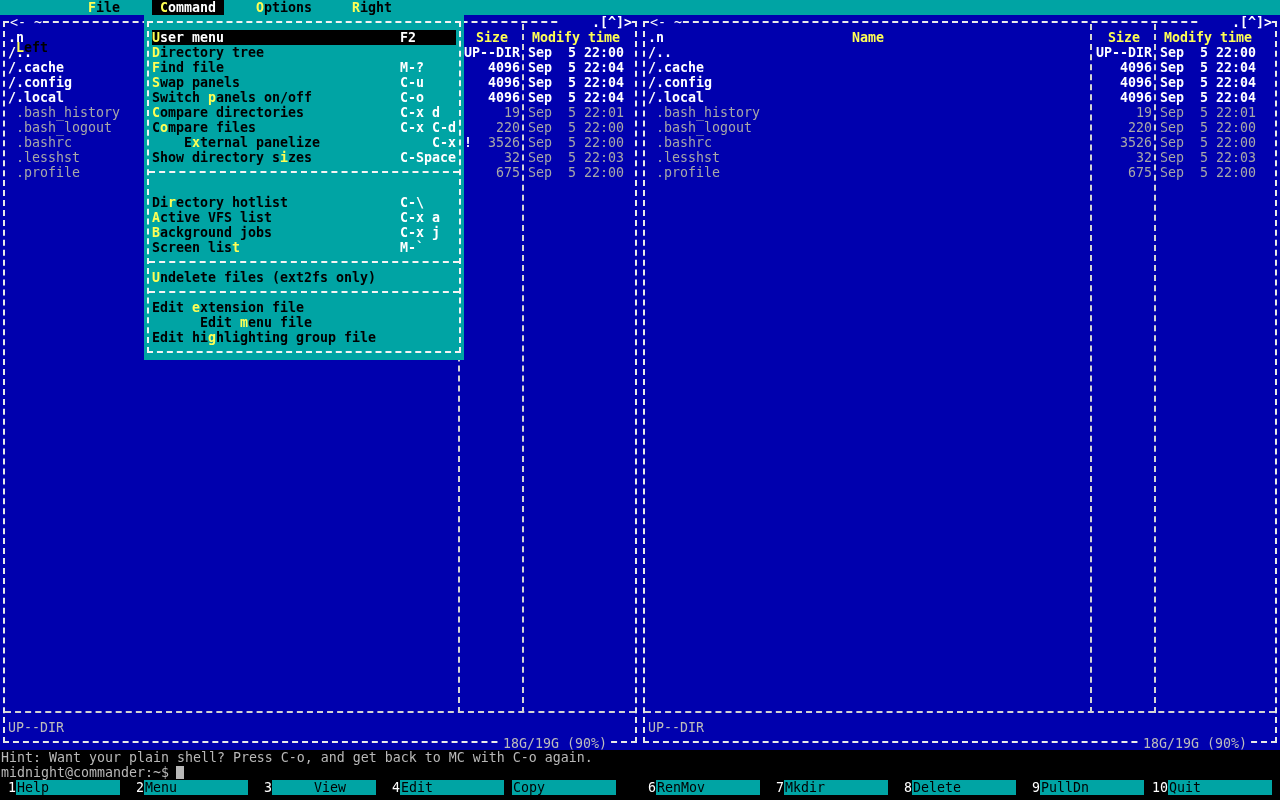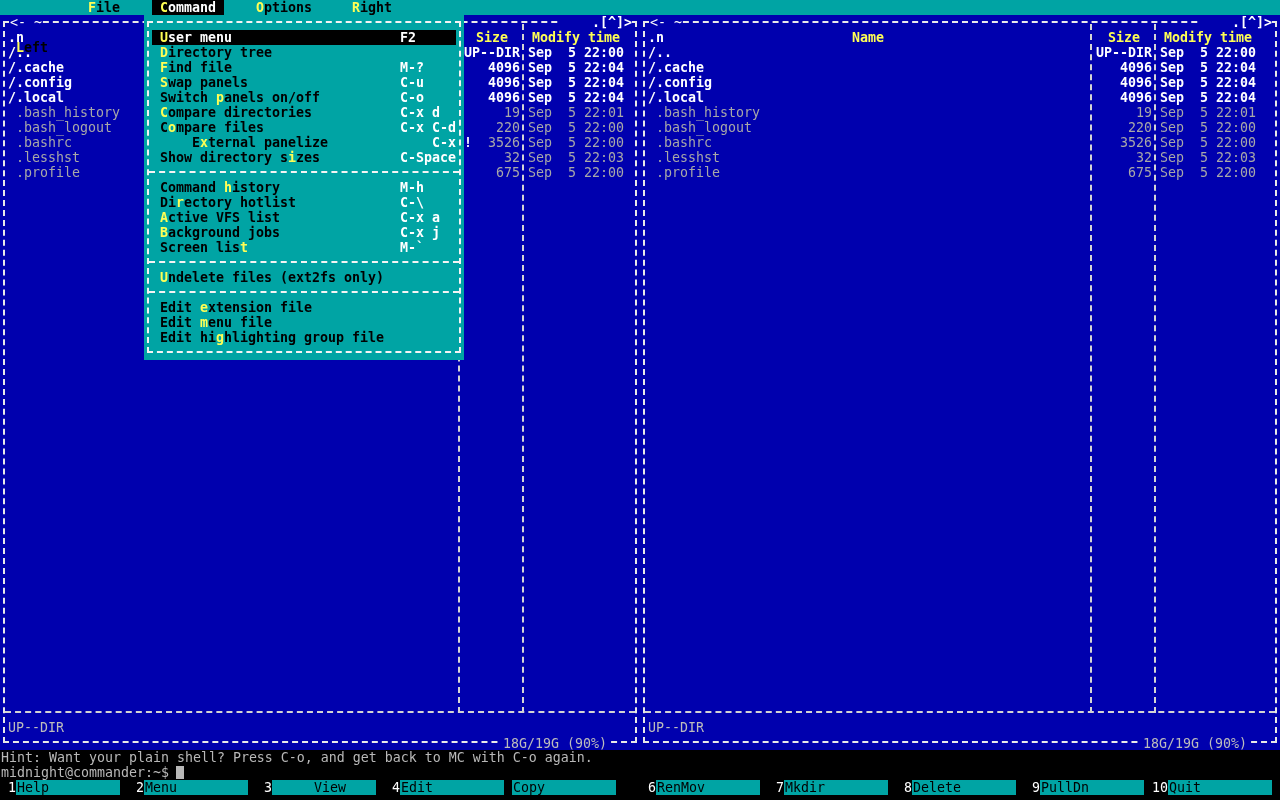--- a/index.html
+++ b/index.html
@@ -27,21 +27,21 @@
   .panel { position:absolute; top:0; width:640px; height:750px; }
   .pborder  { position:absolute; border:2px dashed #E8E8E8; }
   .vline    { position:absolute; width:2px; border-left:2px dashed #D4D4D4; }
   .hline    { position:absolute; height:2px; border-top:2px dashed #D4D4D4; }
   .onborder { background:#0000AE; }  
 
   
   #cmdmenu { position:absolute; left:144px; top:15px; width:320px; height:345px; background:#00A4A4; }
   #cmdmenu .mborder { position:absolute; left:3px; top:6px; width:314px; height:332px; border:2px dashed #F4F4F4; }
   .mi { position:absolute; left:8px; width:304px; height:15px; line-height:15px; white-space:pre;
-        color:#000000; font-weight:bold; padding-left:8px; }
+        color:#000000; font-weight:bold; }
   .mi .sc { position:absolute; left:248px; color:#FFFFFF; }
   .mi .hot { color:#FFFF54; }
   .mi-sel { background:#000000; color:#FFFFFF; }
   .msep { position:absolute; left:5px; width:310px; border-top:2px dashed #F4F4F4; }
 
   
   #hintrow   { position:absolute; left:0; top:750px; width:1280px; height:15px; background:#000; color:#B8B8B8; }
   #promptrow { position:absolute; left:0; top:765px; width:1280px; height:15px; background:#000; color:#B8B8B8; }
   #cursor    { position:absolute; left:176px; top:766px; width:8px; height:13px; background:#B8B8B8; }
   #fkeys { position:absolute; left:0; top:780px; width:1280px; height:15px; background:#000; }
@@ -167,34 +167,33 @@
     <div class="mi" style="top:45px;"><span></span><span class="hot">F</span><span>ind file</span><span class="sc">M-?</span></div>
     <div class="mi" style="top:60px;"><span></span><span class="hot">S</span><span>wap panels</span><span class="sc">C-u</span></div>
     <div class="mi" style="top:75px;"><span>Switch </span><span class="hot">p</span><span>anels on/off</span><span class="sc">C-o</span></div>
     <div class="mi" style="top:90px;"><span></span><span class="hot">C</span><span>ompare directories</span><span class="sc">C-x d</span></div>
     <div class="mi" style="top:105px;"><span>C</span><span class="hot">o</span><span>mpare files</span><span class="sc">C-x C-d</span></div>
     <div class="mi" style="top:120px;margin-left:32px;"><span>E</span><span class="hot">x</span><span>ternal panelize</span><span class="sc">C-x !</span></div>
     <div class="mi" style="top:135px;"><span>Show directory s</span><span class="hot">i</span><span>zes</span><span class="sc">C-Space</span></div>
 
     <div class="msep" style="top:156px;"></div>
 
-    <div class="mi" style="top:165px;"><span>Command </span><span class="hot">h</span><span>istory</span><span class="sc">M-h</span></div>
     <div class="mi" style="top:195px;"><span></span><span class="hot">A</span><span>ctive VFS list</span><span class="sc">C-x a</span></div>
     <div class="mi" style="top:180px;"><span>Di</span><span class="hot">r</span><span>ectory hotlist</span><span class="sc">C-\</span></div>
     <div class="mi" style="top:210px;"><span></span><span class="hot">B</span><span>ackground jobs</span><span class="sc">C-x j</span></div>
     <div class="mi" style="top:225px;"><span>Screen lis</span><span class="hot">t</span><span></span><span class="sc">M-`</span></div>
 
     <div class="msep" style="top:246px;"></div>
 
     <div class="mi" style="top:255px;"><span></span><span class="hot">U</span><span>ndelete files (ext2fs only)</span><span class="sc"></span></div>
 
     <div class="msep" style="top:276px;"></div>
 
     <div class="mi" style="top:285px;"><span>Edit </span><span class="hot">e</span><span>xtension file</span><span class="sc"></span></div>
-    <div class="mi" style="top:300px;"><span>Edit </span><span class="hot">m</span><span>enu file</span><span class="sc"></span></div>
+    <div class="mi" style="top:300px;margin-left:48px;"><span>Edit </span><span class="hot">m</span><span>enu file</span><span class="sc"></span></div>
     <div class="mi" style="top:315px;"><span>Edit hi</span><span class="hot">g</span><span>hlighting group file</span><span class="sc"></span></div>
   </div>
 
   <div id="hintrow">
     <div class="r" style="left:1px; top:0;">Hint: Want your plain shell? Press C-o, and get back to MC with C-o again.</div>
   </div>
 
   <div id="promptrow">
     <div class="r" style="left:1px; top:0;">midnight@commander:~$</div>
   </div>

